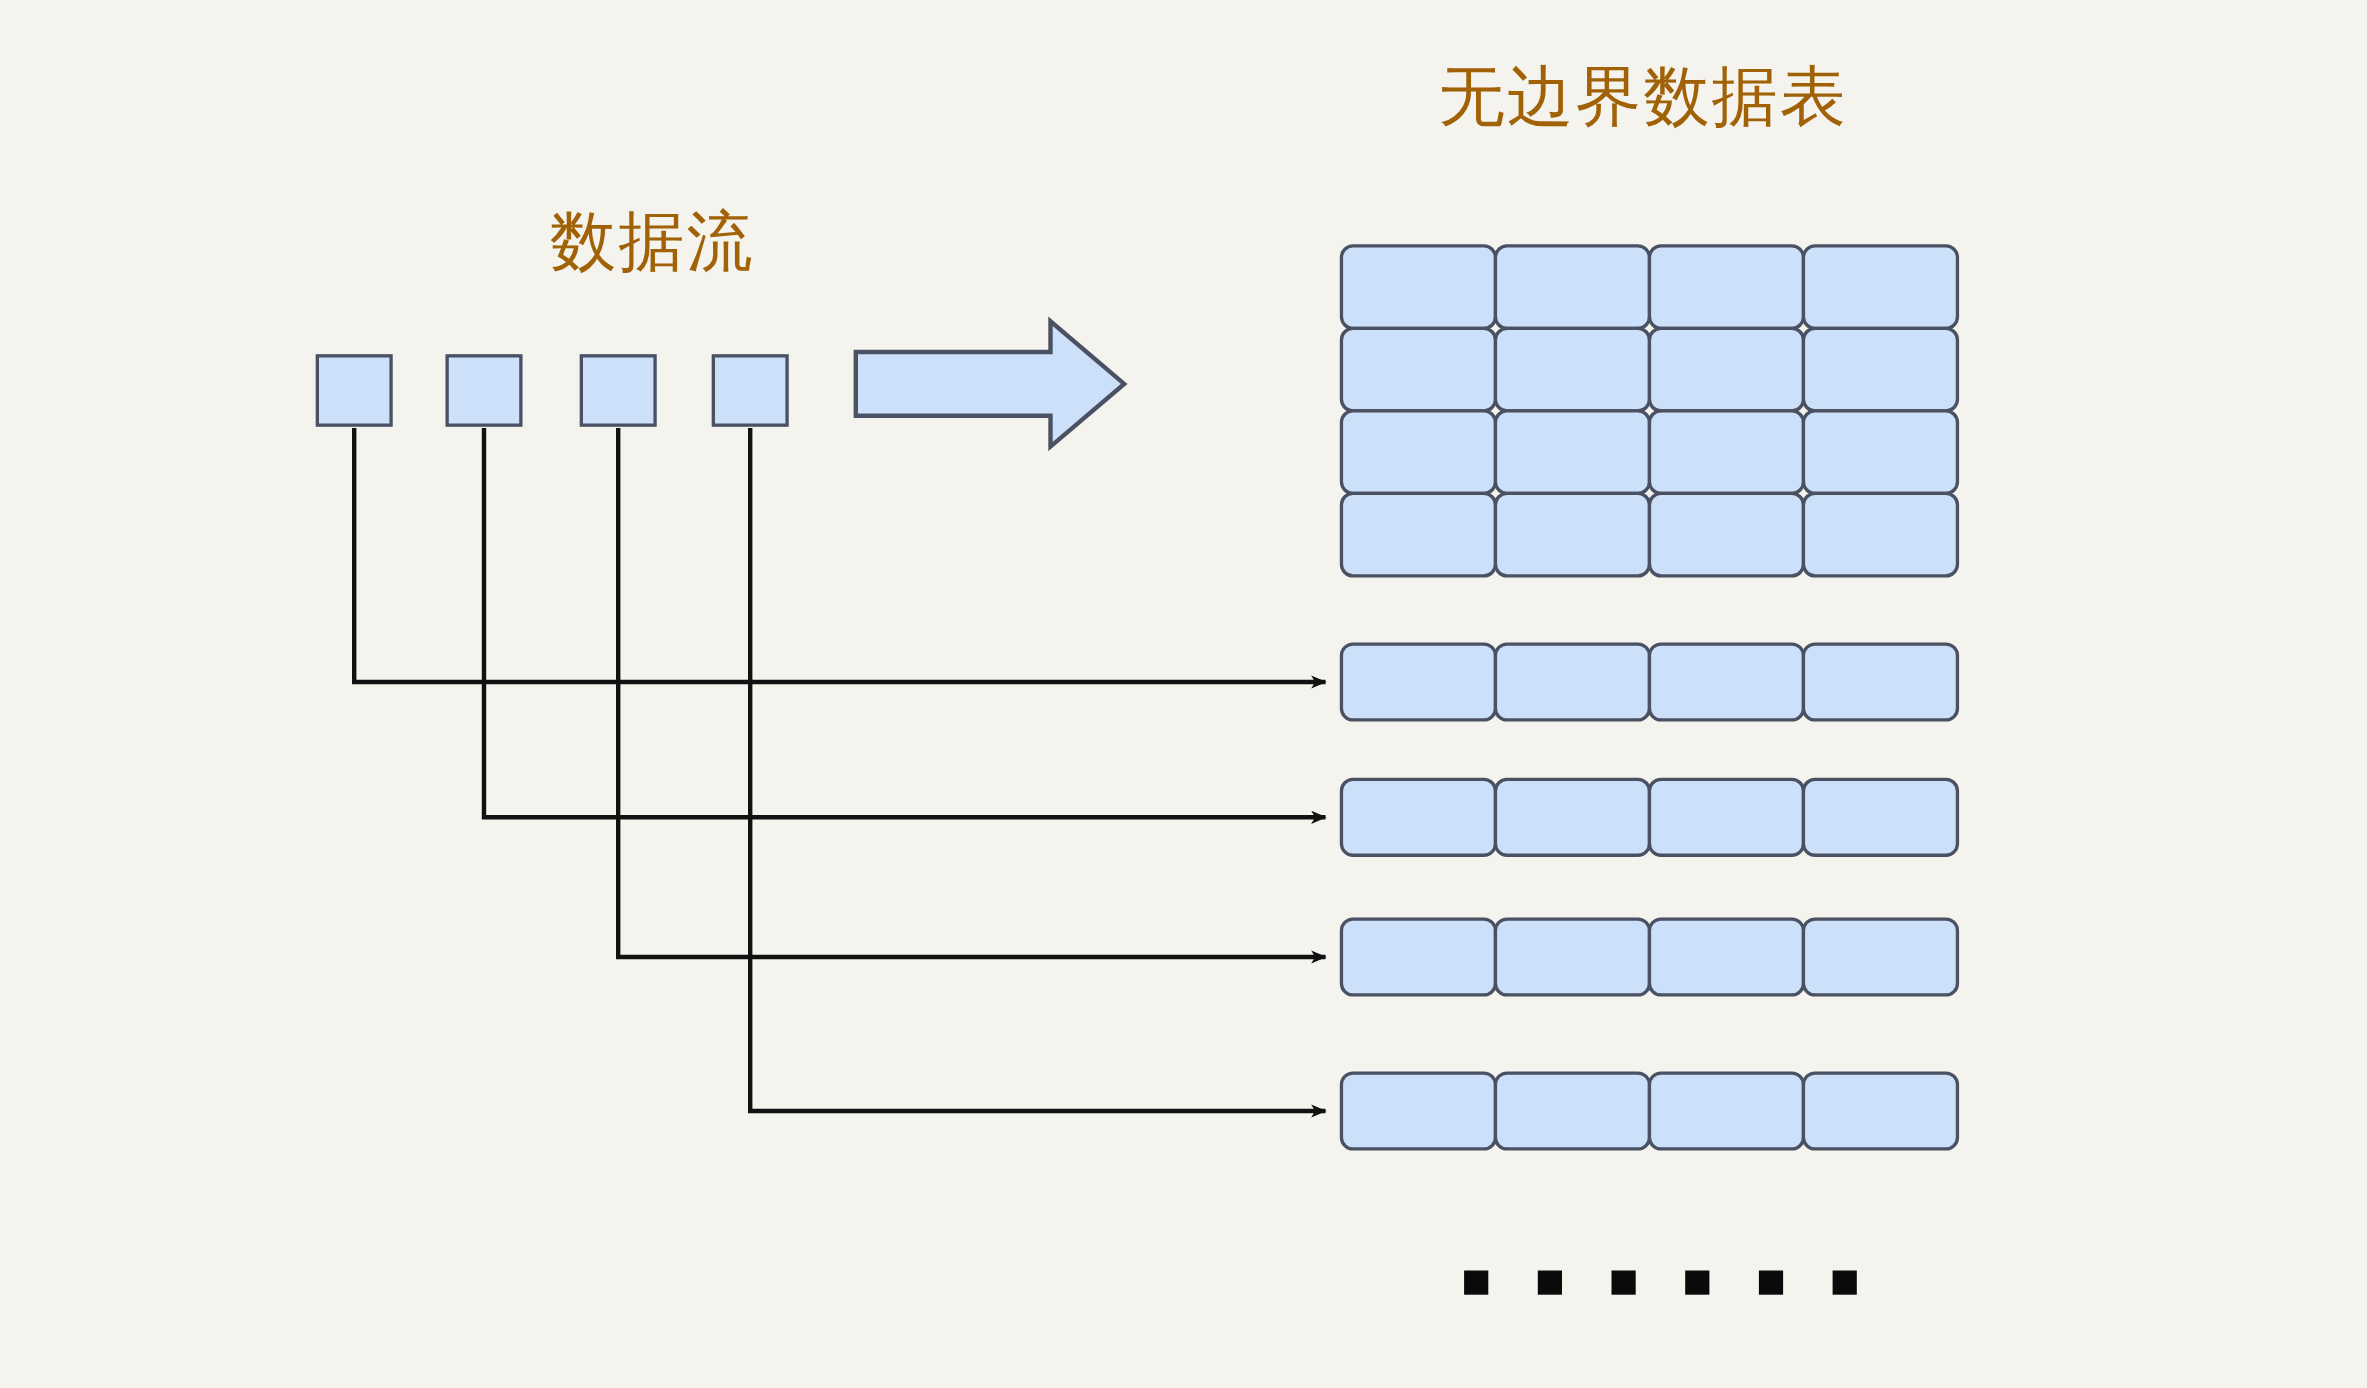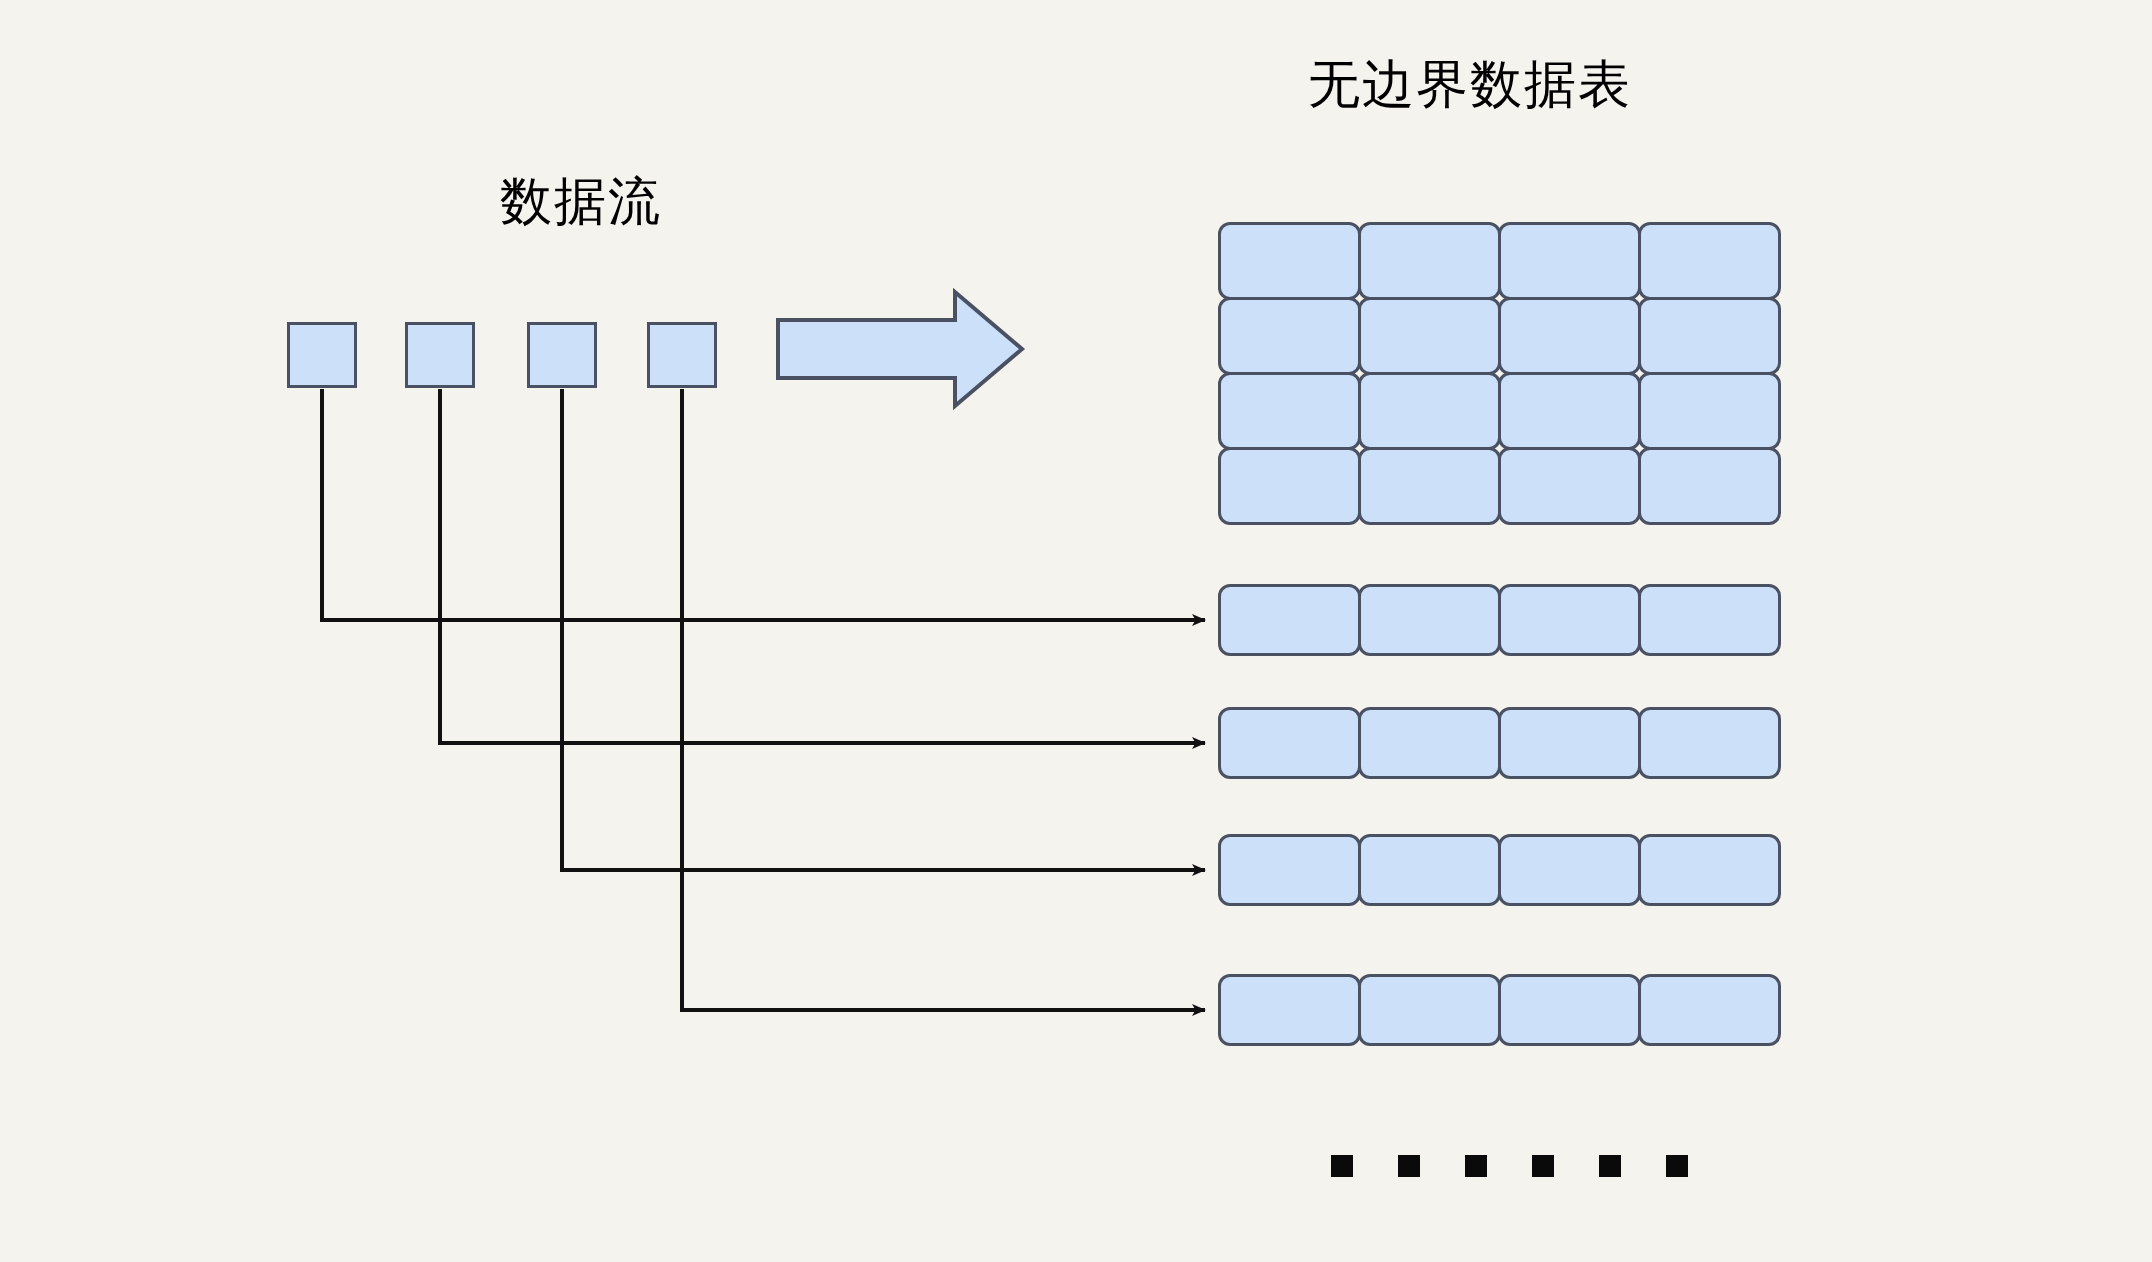--- a/index.html
+++ b/index.html
@@ -14,34 +14,34 @@
     overflow: hidden;
   }
   #canvas {
     position: relative;
     width: 2152px;
     height: 1262px;
     background: #f4f3ee;
   }
   .label {
     position: absolute;
-    color: #000000;
-    font-size: 52px;
+    color: #a16207;
+    font-size: 60px;
     font-weight: 400;
     letter-spacing: 2px;
     white-space: nowrap;
     line-height: 1;
   }
   #title-unbounded-table {
     left: 1308px;
     top: 58px;
   }
   #label-data-stream {
     left: 500px;
-    top: 175px;
+    top: 190px;
   }
   .stream-square {
     position: absolute;
     width: 70px;
     height: 66px;
     background: #cce0fa;
     border: 3px solid #4a5163;
     box-sizing: border-box;
   }
   .cell {

